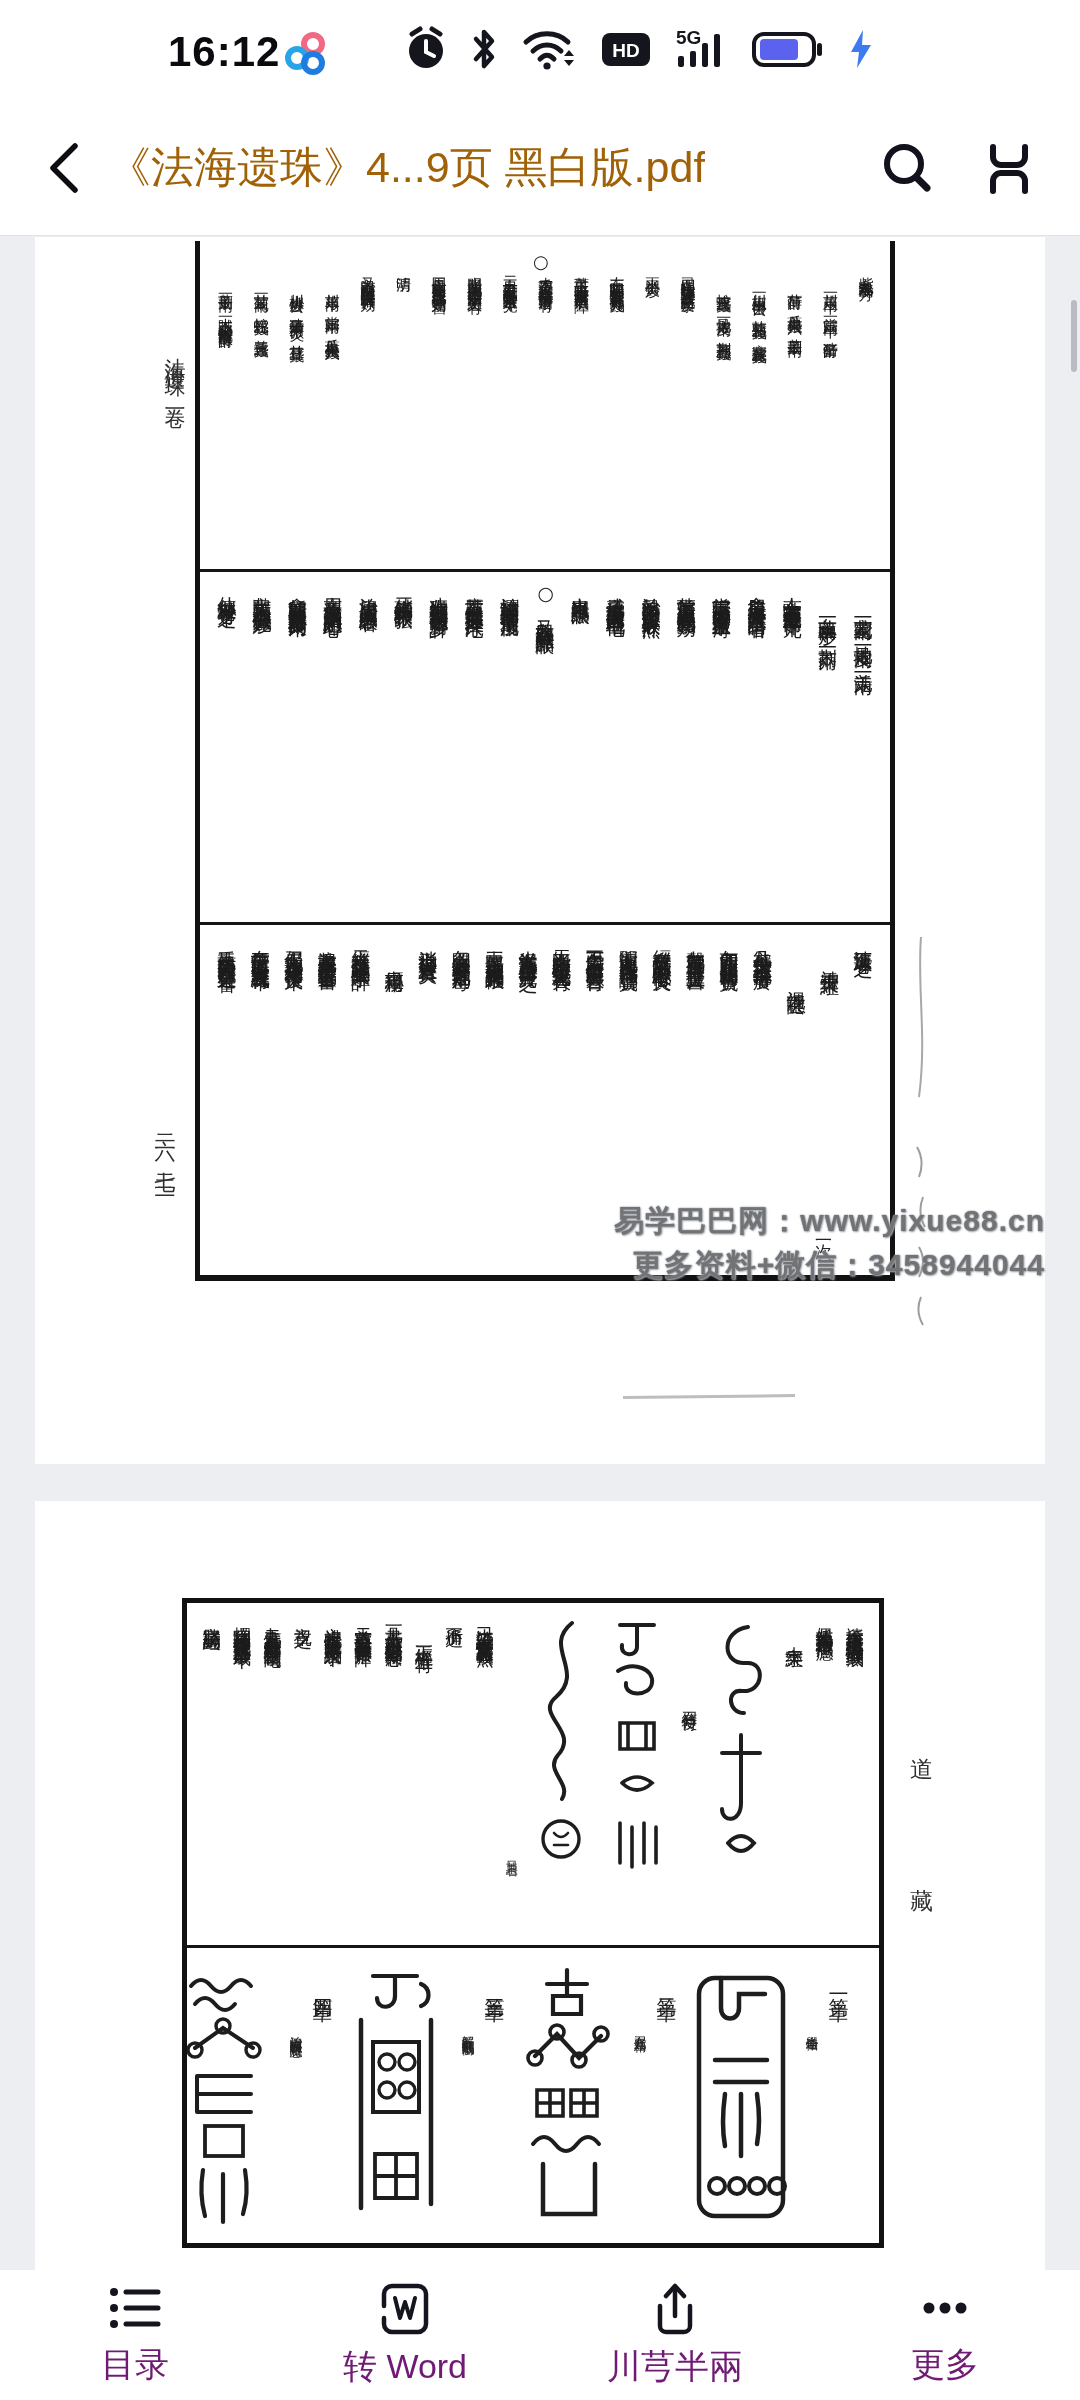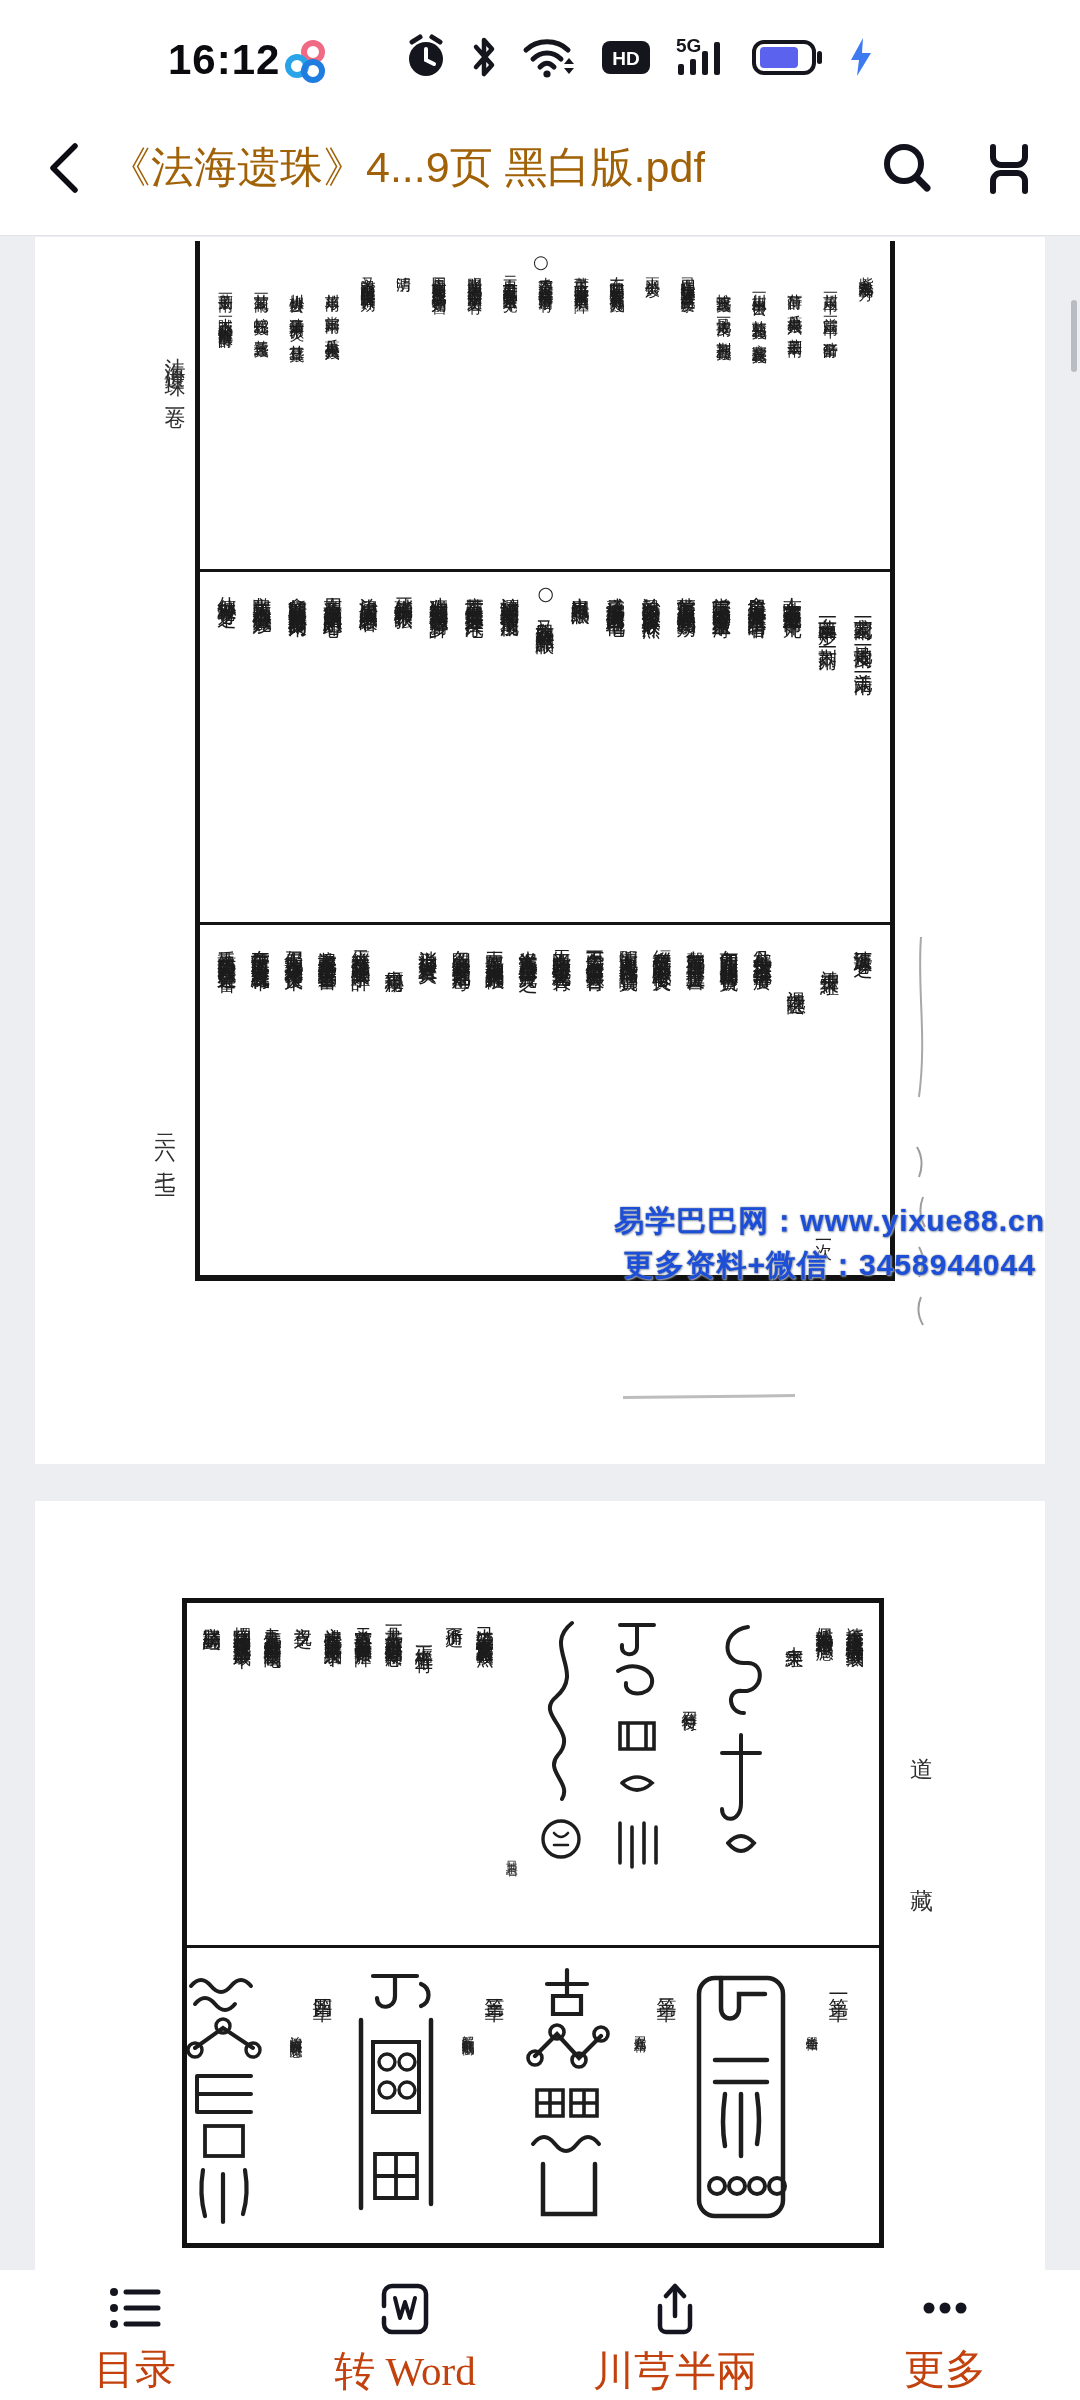--- a/index.html
+++ b/index.html
@@ -1,21 +1,21 @@
 <!DOCTYPE html>
 <html><head>
 <meta charset="utf-8">
 <style>
   html,body{margin:0;padding:0;}
   body{width:1080px;height:2400px;position:relative;background:#ffffff;
        font-family:"Liberation Sans",sans-serif;overflow:hidden;}
   .abs{position:absolute;}
 
   
-  .statusbar{left:0;top:0;width:922px;height:100px;background:#fff;margin-top:8px;}
+  .statusbar{left:0;top:0;width:922px;height:100px;background:#fff;}
   .sb-time{left:168px;top:28px;font-size:42px;font-weight:600;color:#0b0b0f;letter-spacing:1px;}
   .sb-logo{left:282px;top:30px;}
   .sb-icons{right:48px;top:26px;display:flex;align-items:center;gap:22px;}
 
   
   .header{left:0;top:100px;width:1080px;height:135px;background:#fff;display:flex;align-items:center;}
   .back-btn{margin-left:38px;width:52px;height:60px;display:flex;align-items:center;justify-content:center;}
   .hdr-title{margin-left:18px;font-size:43px;color:#a16207;font-weight:500;white-space:nowrap;
              max-width:660px;overflow:hidden;}
   .hdr-right{margin-left:auto;margin-right:40px;display:flex;gap:40px;align-items:center;}
@@ -50,31 +50,31 @@
   .seal-col{display:flex;flex-direction:column;align-items:center;}
   .seal-caption{padding-top:86px;font-size:16px;}
   .seal-caption-sm{padding-top:238px;font-size:12px;color:#333;}
 
   .talisman-group{display:flex;flex-direction:row-reverse;align-items:flex-start;gap:6px;}
   .ch-label{font-family:"DejaVu Serif",serif;font-size:20px;writing-mode:vertical-rl;
             text-orientation:upright;letter-spacing:2px;color:#1c1c1c;padding-top:18px;}
   .ch-sub{font-family:"DejaVu Serif",serif;font-size:12.5px;writing-mode:vertical-rl;
           text-orientation:upright;letter-spacing:1px;color:#222;padding-top:62px;}
 
-  .watermark{right:0;top:962px;text-align:center;font-weight:700;font-size:30px;line-height:44px;
-             color:#1d4ed8;letter-spacing:1px;
+  .watermark{right:0;top:962px;text-align:right;font-weight:700;font-size:30px;line-height:44px;
+             color:#737373;letter-spacing:1px;
              text-shadow:0 0 2px #98a0ab,0 0 1px #8b95a2,1px 1px 2px #a7aeb8;}
   .pencil-line{left:588px;top:1158px;width:172px;height:3px;background:#bdbdbd;transform:rotate(-.6deg);}
   .scrollbar{right:3px;top:64px;width:6px;height:72px;background:#b9bcc2;border-radius:3px;}
 
   
   .toolbar{left:0;top:2270px;width:1080px;height:130px;background:#fff;display:flex;}
   .tb-item{flex:1;display:flex;flex-direction:column;align-items:center;justify-content:flex-start;
            padding-top:12px;gap:8px;}
-  .tb-label{font-size:41px;color:#c2410c;font-family:Liberation Serif, serif;}
+  .tb-label{font-size:34px;color:#701a75;}
   svg{display:block;}
 </style>
 </head>
 <body>
 
 <div class="abs statusbar">
   <div class="abs sb-time">16:12</div>
   <div class="abs sb-logo">
     <svg width="48" height="48" viewBox="0 0 48 48">
       <circle cx="31" cy="14" r="9" fill="none" stroke="#f06a84" stroke-width="6"></circle>

